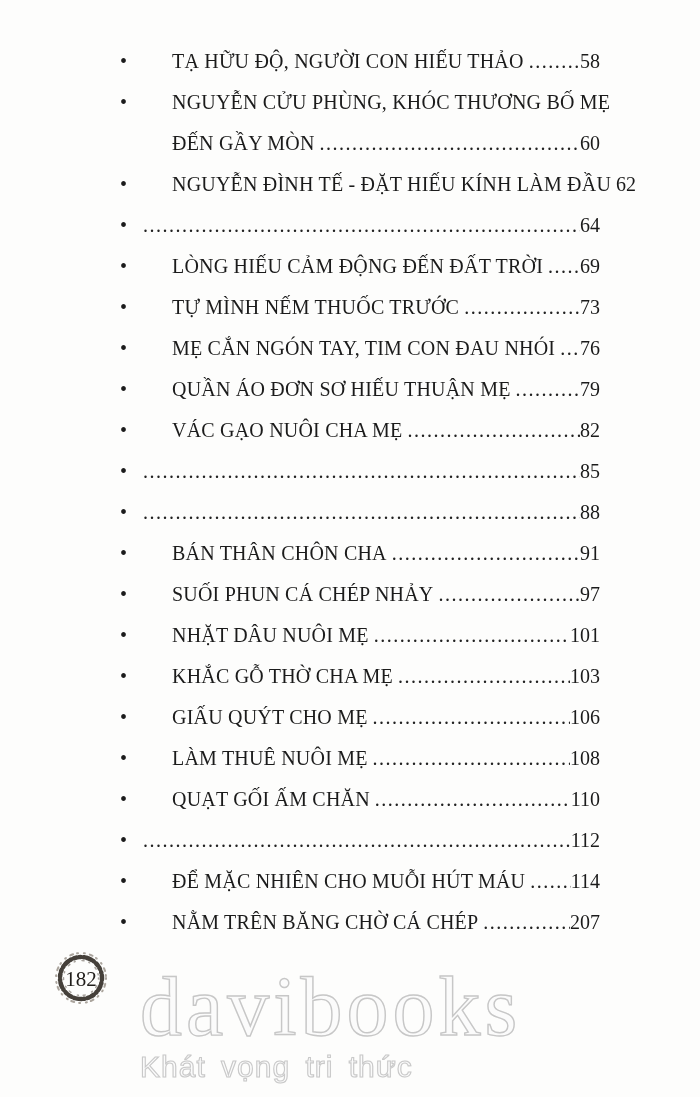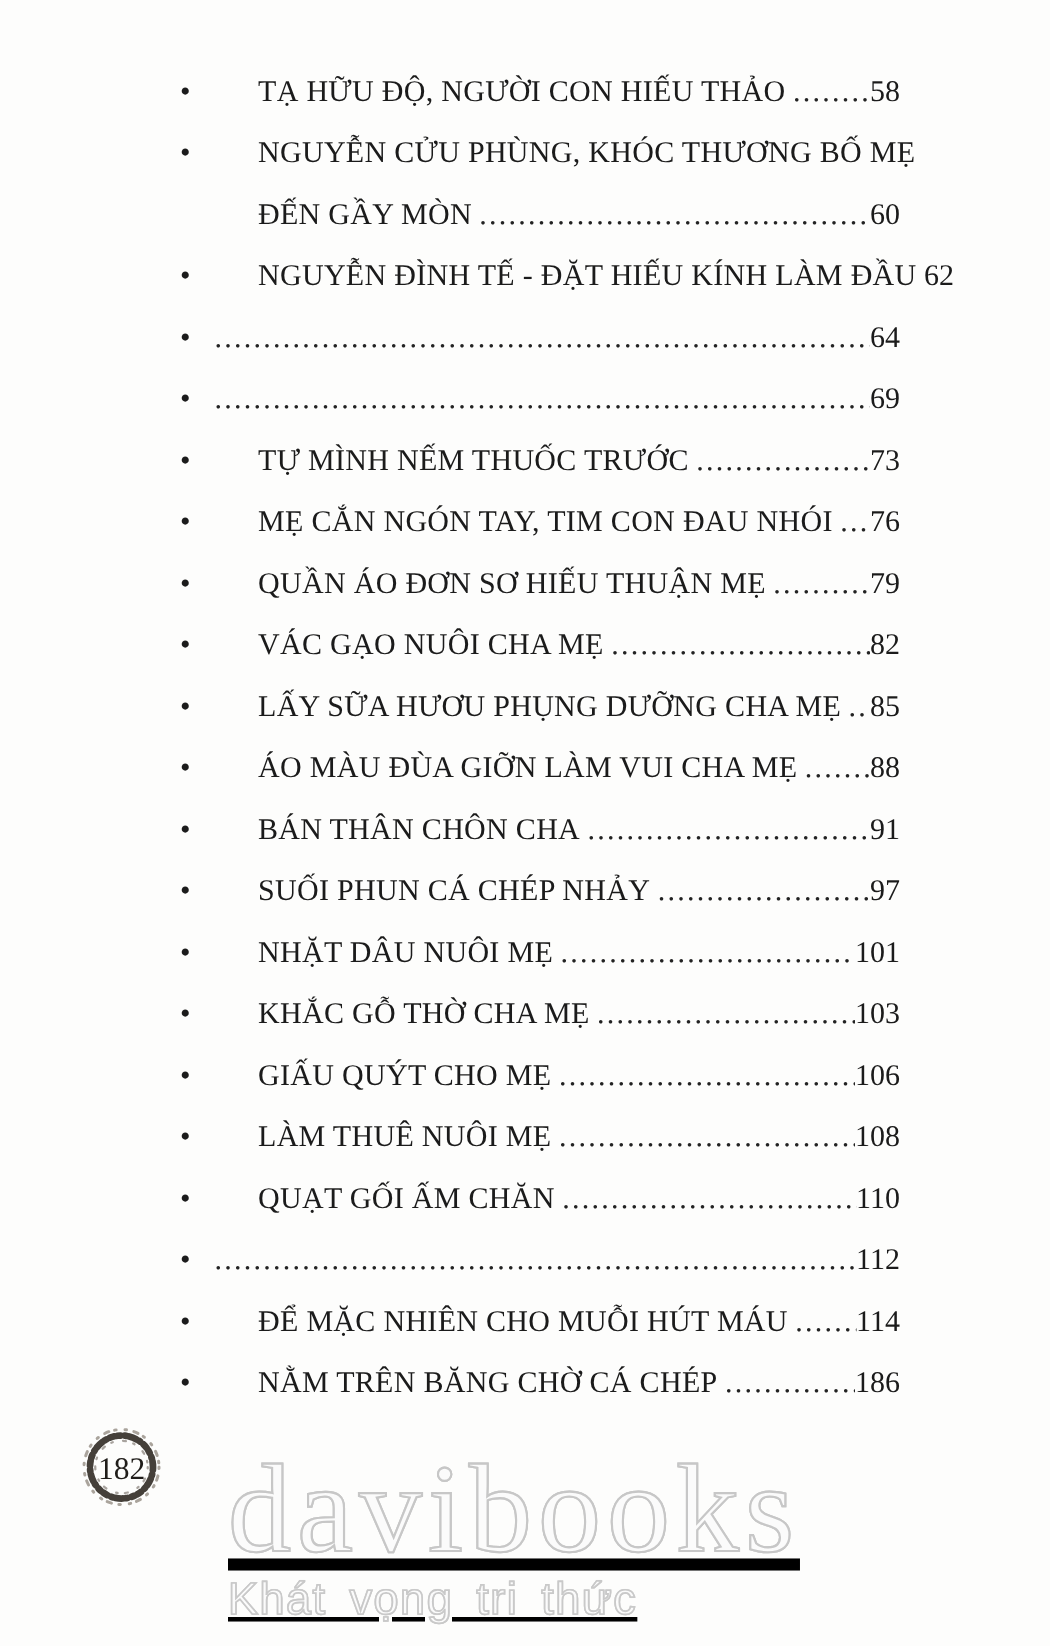--- a/index.html
+++ b/index.html
@@ -58,24 +58,23 @@
   .stamp .num {
     position: absolute;
     left: 0; top: 0; width: 58px; height: 62px;
     display: flex; align-items: center; justify-content: center;
     font-size: 21px;
     color: #201d1a;
     font-family: "Liberation Serif", serif;
   }
   .watermark {
     position: absolute;
-    left: 152px; top: 968px;
+    left: 140px; top: 968px;
     width: 392px;
     pointer-events: none;
-    text-decoration: underline;
   }
   .wm-main {
     font-family: "Liberation Serif", serif;
     font-size: 84px;
     line-height: 78px;
     letter-spacing: 4px;
     color: rgba(255,255,255,0.9);
     -webkit-text-stroke: 1.4px #c7c7c7;
     text-shadow: 0 0 1px #d7d7d7;
   }
@@ -127,20 +126,21 @@
     </div>
 
     <div class="toc-row">
       <span class="bullet">•</span>
       <span class="leader">................................................................................................................................................................</span>
       <span class="pagenum">64</span>
     </div>
 
     <div class="toc-row">
       <span class="bullet">•</span>
+      <span class="title">LÒNG HIẾU CẢM ĐỘNG ĐẾN ĐẤT TRỜI</span>
       <span class="leader">................................................................................................................................................................</span>
       <span class="pagenum">69</span>
     </div>
 
     <div class="toc-row">
       <span class="bullet">•</span>
       <span class="title">TỰ MÌNH NẾM THUỐC TRƯỚC</span>
       <span class="leader">................................................................................................................................................................</span>
       <span class="pagenum">73</span>
     </div>
@@ -161,28 +161,26 @@
 
     <div class="toc-row">
       <span class="bullet">•</span>
       <span class="title">VÁC GẠO NUÔI CHA MẸ</span>
       <span class="leader">................................................................................................................................................................</span>
       <span class="pagenum">82</span>
     </div>
 
     <div class="toc-row">
       <span class="bullet">•</span>
-      <span class="title">LẤY SỮA HƯƠU PHỤNG DƯỠNG CHA MẸ</span>
       <span class="leader">................................................................................................................................................................</span>
       <span class="pagenum">85</span>
     </div>
 
     <div class="toc-row">
       <span class="bullet">•</span>
-      <span class="title">ÁO MÀU ĐÙA GIỠN LÀM VUI CHA MẸ</span>
       <span class="leader">................................................................................................................................................................</span>
       <span class="pagenum">88</span>
     </div>
 
     <div class="toc-row">
       <span class="bullet">•</span>
       <span class="title">BÁN THÂN CHÔN CHA</span>
       <span class="leader">................................................................................................................................................................</span>
       <span class="pagenum">91</span>
     </div>
@@ -239,21 +237,21 @@
       <span class="bullet">•</span>
       <span class="title">ĐỂ MẶC NHIÊN CHO MUỖI HÚT MÁU</span>
       <span class="leader">................................................................................................................................................................</span>
       <span class="pagenum">114</span>
     </div>
 
     <div class="toc-row">
       <span class="bullet">•</span>
       <span class="title">NẰM TRÊN BĂNG CHỜ CÁ CHÉP</span>
       <span class="leader">................................................................................................................................................................</span>
-      <span class="pagenum">186</span>
+      <span class="pagenum">207</span>
     </div>
   </div>
 
   <div class="stamp">
     <svg width="58" height="62" viewBox="0 0 58 62">
       <circle cx="29" cy="30" r="21" fill="none" stroke="#45403a" stroke-width="4.5" stroke-dasharray="2 3 1 2 5 2 1 3 3 2" stroke-linecap="round"></circle>
       <circle cx="29" cy="30" r="25" fill="none" stroke="#8d867c" stroke-width="2" stroke-dasharray="1 5 3 4 1 6" opacity="0.75" stroke-linecap="round"></circle>
       <circle cx="29" cy="30" r="17.5" fill="none" stroke="#6f685f" stroke-width="1.5" stroke-dasharray="1 7 2 5" opacity="0.6" stroke-linecap="round"></circle>
     </svg>
     <span class="num">182</span>

